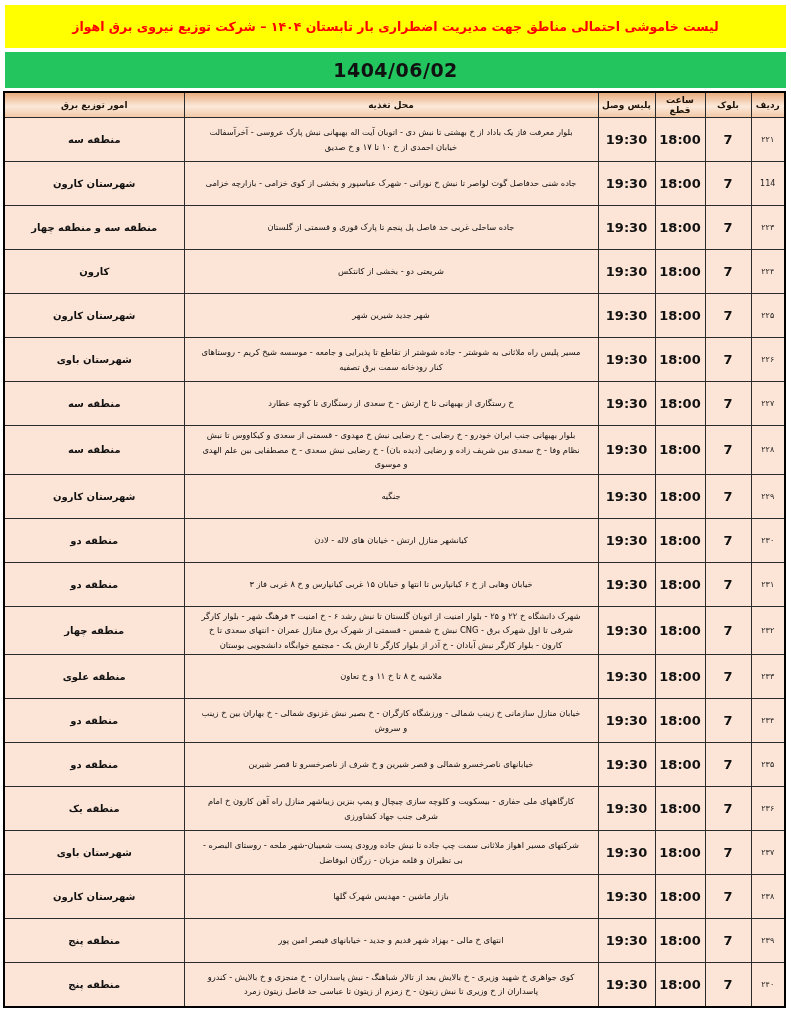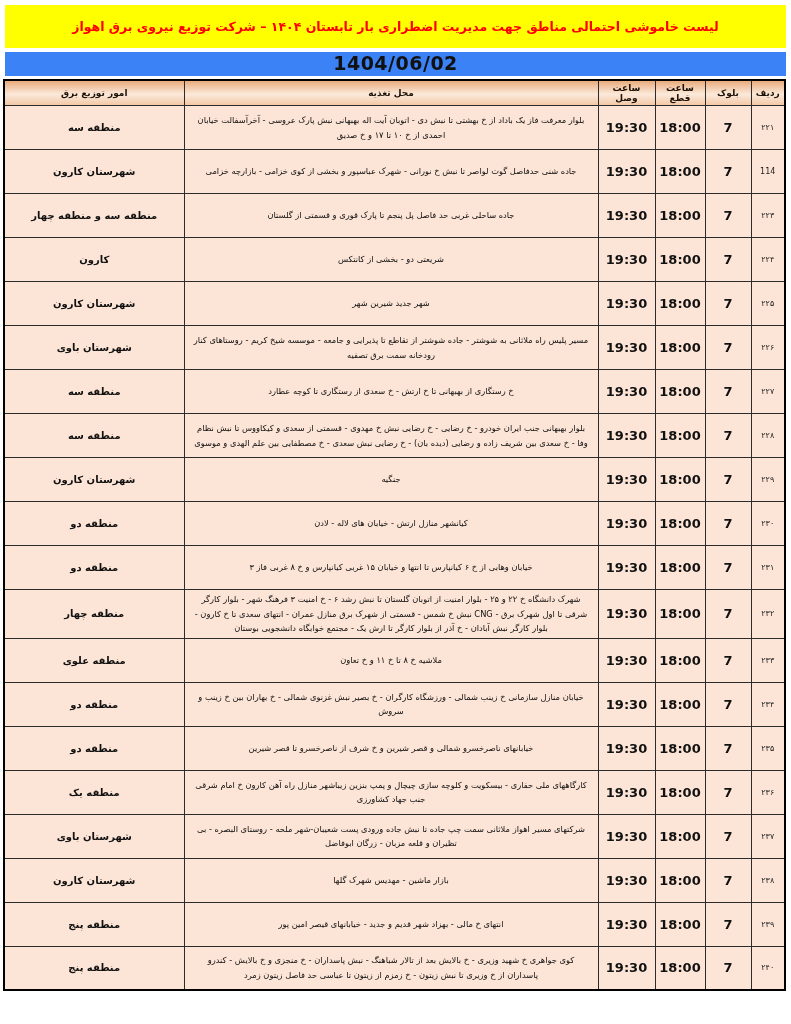--- a/index.html
+++ b/index.html
@@ -13,23 +13,23 @@
     background:#ffff00;
     height:43px;
     display:flex;align-items:center;justify-content:center;
     text-align:center;
   }
   .band-title .t{
     color:#ff0000;font-weight:bold;font-size:12.5px;
   }
   .gap1{height:4px;}
   .band-date{
-    background:#3b82f6;
-    height:24px;
-    display:flex;align-items:flex-start;justify-content:center;
+    background:#22c55e;
+    height:36px;
+    display:flex;align-items:center;justify-content:center;
   }
   .band-date .d{
     color:#111111;font-weight:bold;font-size:19px;letter-spacing:.5px;
     font-family:"DejaVu Sans",sans-serif;
   }
   .gap2{height:3px;}
   table{
     border-collapse:collapse;
     width:781px;
     table-layout:fixed;
@@ -48,21 +48,21 @@
     color:#1d1208;
     font-weight:bold;
     font-size:9px;
     height:18px;
   }
   tbody td{background:#fce4d6;color:#111;}
   tbody tr{height:44px;}
   td.c-rownum{font-size:8px;color:#222;}
   td.c-block{font-size:13px;font-weight:bold;}
   td.c-cut,td.c-recon{font-size:13px;font-weight:bold;}
-  td.c-loc{font-size:8.3px;line-height:1.75;padding:2px 8px;}
+  td.c-loc{font-size:8.3px;line-height:1.75;padding:2px 16px;}
   td.c-area{font-size:10px;font-weight:bold;padding:2px 12px;}
 </style>
 </head>
 <body>
 
 <div class="band-title">
   <div class="t">لیست خاموشی احتمالی مناطق جهت مدیریت اضطراری بار تابستان ۱۴۰۴ – شرکت توزیع نیروی برق اهواز</div>
 </div>
 <div class="gap1"></div>
 <div class="band-date">
@@ -77,21 +77,21 @@
       <col style="width:50px">
     <col style="width:57px">
       <col style="width:414px">
       <col style="width:180px">
   </colgroup>
   <thead>
     <tr>
       <th>ردیف</th>
       <th>بلوک</th>
       <th>ساعت قطع</th>
-      <th>ساعت وصل</th>
+      <th>پلیس وصل</th>
       <th>محل تغذیه</th>
       <th>امور توزیع برق</th>
     </tr>
   </thead>
   <tbody id="table-body">
   <tr>
     <td class="c-rownum">۲۲۱</td>
     <td class="c-block">7</td>
     <td class="c-cut">18:00</td>
     <td class="c-recon">19:30</td>

